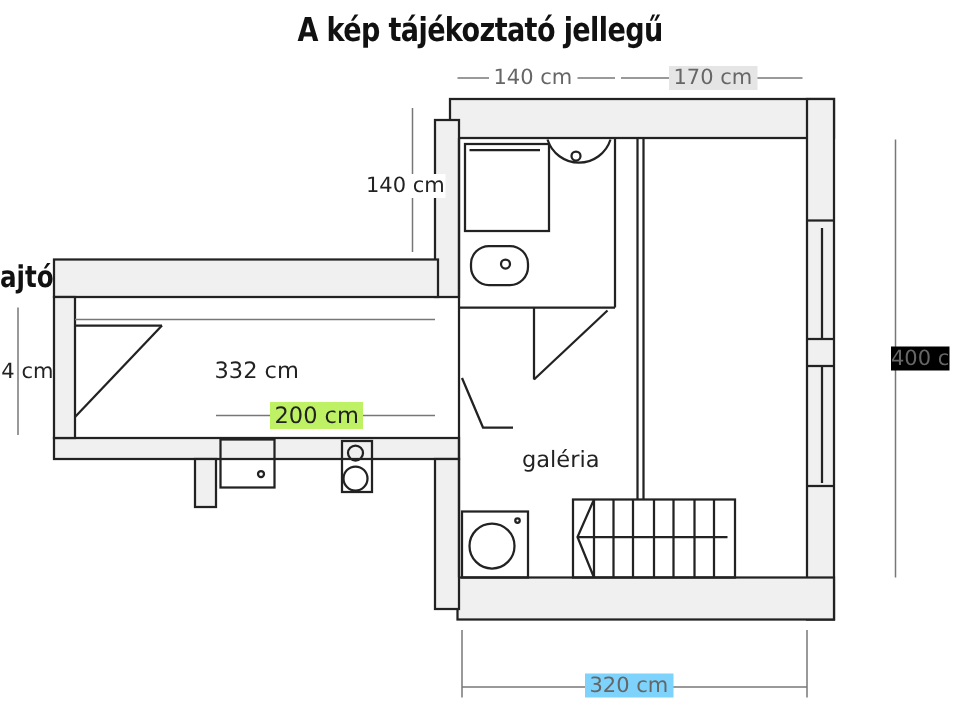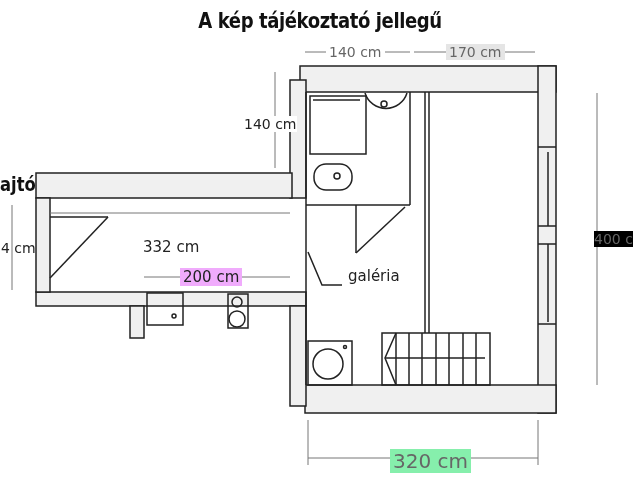--- a/index.html
+++ b/index.html
@@ -100,16 +100,16 @@
     <line x1="308" y1="420" x2="308" y2="465"></line>
     <line x1="538" y1="420" x2="538" y2="465"></line>
   </g>
 </svg>
 
 <div class="lbl gray" style="left:326px;top:44px;font-size:14px;background:#fff;padding:0 3px;">140 cm</div>
 <div class="lbl gray" style="left:446px;top:44px;font-size:14px;background:#e5e5e5;padding:0 3px;">170 cm</div>
 <div class="lbl" style="left:244px;top:116px;font-size:14px;background:#fff;">140 cm</div>
 <div class="lbl" style="left:140px;top:205px;font-size:15px;background:#fff;padding:0 3px;margin-top:33px;">332 cm</div>
 <div class="lbl" style="left:-8px;top:240px;font-size:14px;">24 cm</div>
-<div class="lbl" style="left:180px;top:268px;font-size:15px;background:#f0abfc;padding:0 3px;">200 cm</div>
+<div class="lbl" style="left:180px;top:268px;font-size:15px;background:#bef264;padding:0 3px;">200 cm</div>
 <div class="lbl gray" style="left:594px;top:231px;font-size:14px;background:#000000;">400 c</div>
-<div class="lbl gray" style="left:390px;top:449px;font-size:20px;background:#86efac;padding:0 3px;">320 cm</div>
-<div class="lbl" style="left:348px;top:267px;font-size:15px;">galéria</div>
+<div class="lbl gray" style="left:390px;top:449px;font-size:14px;background:#7dd3fc;padding:0 3px;">320 cm</div>
+<div class="lbl" style="left:348px;top:297px;font-size:15px;">galéria</div>
 
 </body></html>

